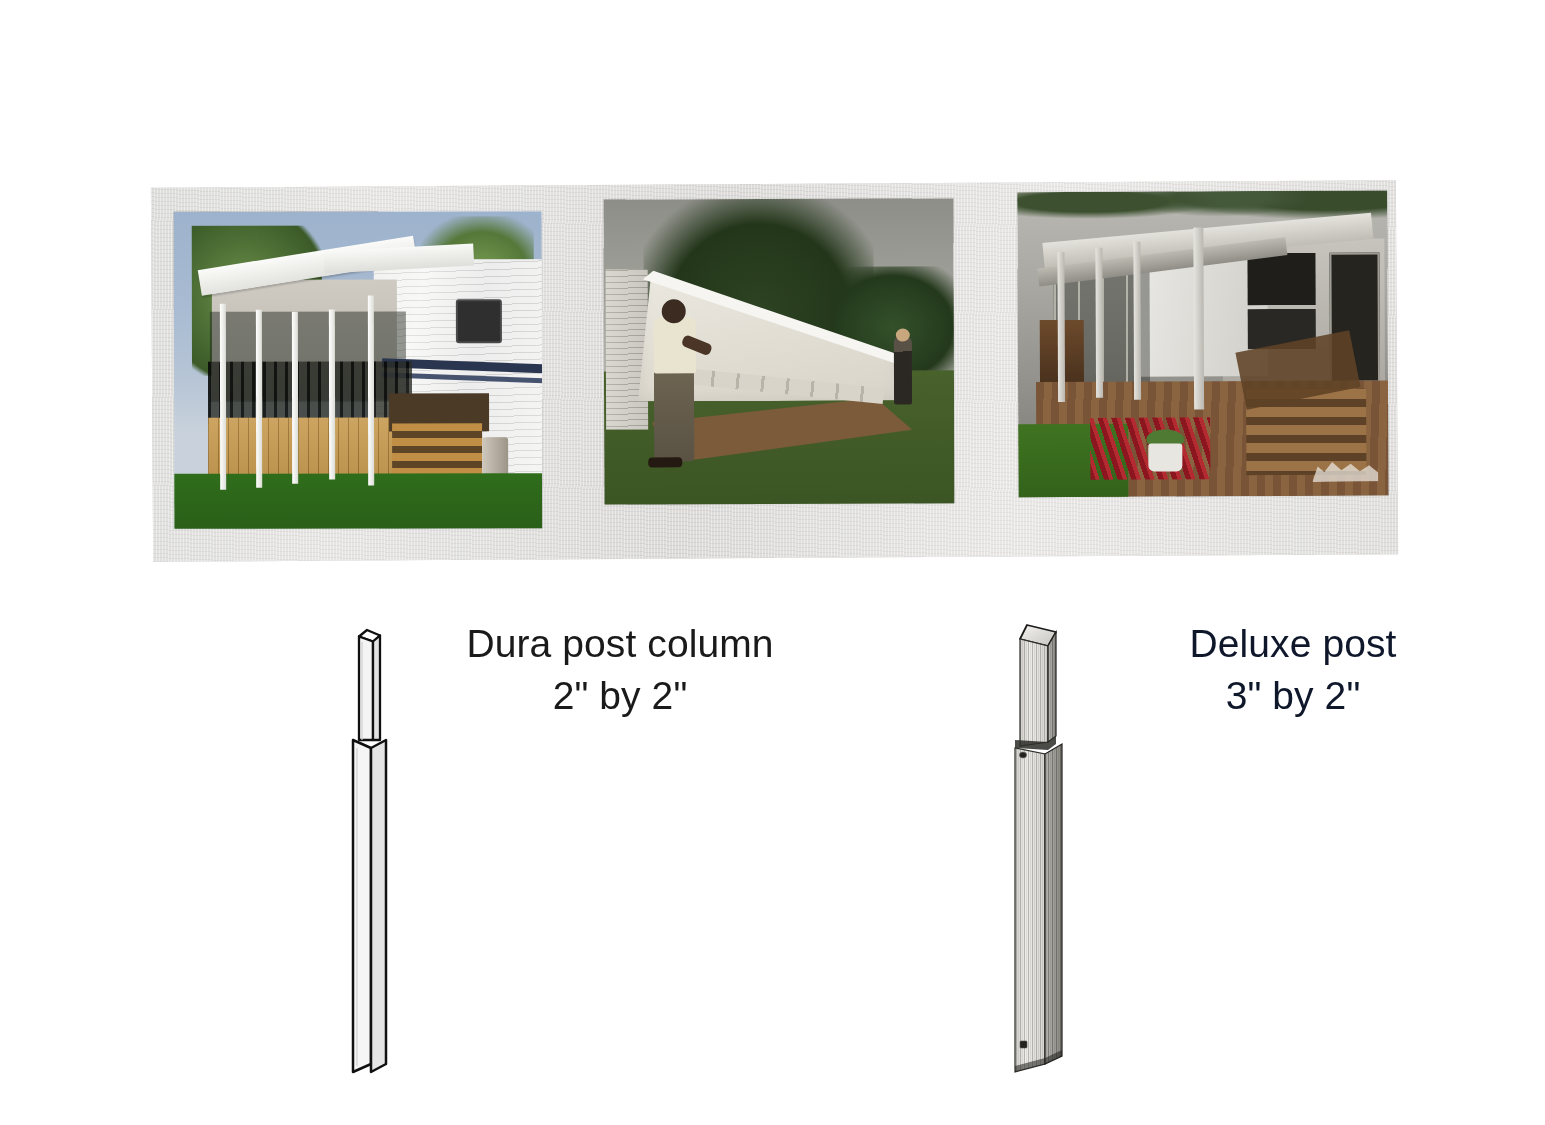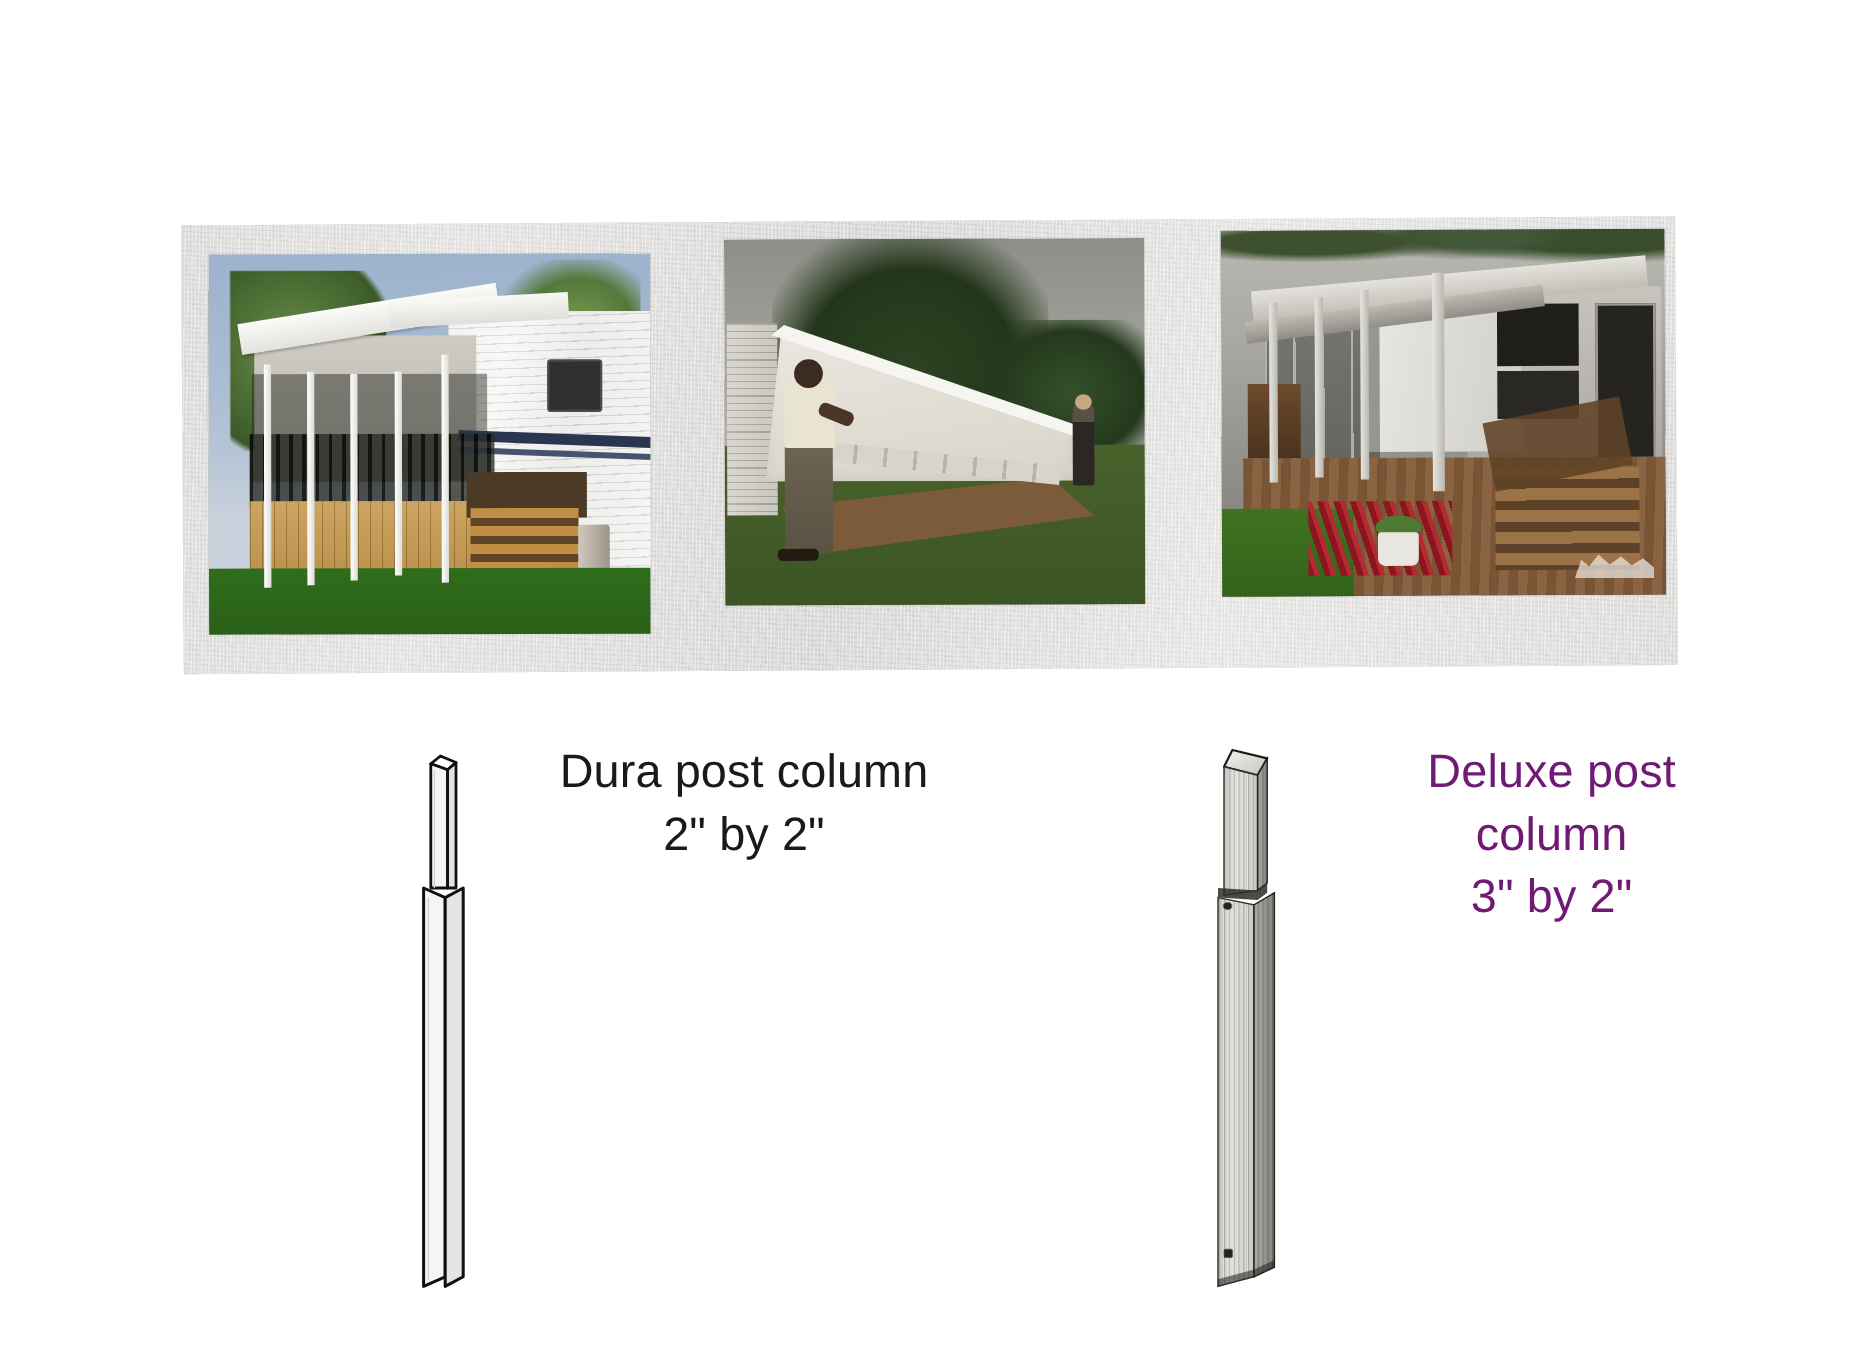--- a/index.html
+++ b/index.html
@@ -319,17 +319,16 @@
     <polygon points="33,132 50,122 50,434 33,442" fill="url(#fluteR)" stroke="#1f1f1d" stroke-width="1.2"></polygon>
     <polygon points="33,132 50,122 50,434 33,442" fill="url(#flutesR)"></polygon>
 
     <ellipse cx="11" cy="133" rx="3.6" ry="3" fill="#23221f" stroke="#6a6964" stroke-width="0.7"></ellipse>
     <rect x="8" y="419" width="7" height="7" rx="1" fill="#23221f" stroke="#55544f" stroke-width="0.6"></rect>
 
     <polygon points="3,444 33,436 50,428 50,434 33,442 3,450" fill="#1d1d1b" opacity="0.55"></polygon>
   </svg>
 </div>
 
-<div class="label" id="deluxe-label" style="color: #701a75;">
+<div class="label" id="deluxe-label" style="color: #0f172a;">
   <span class="label-line">Deluxe post</span>
-  <span class="label-line">column</span>
   <span class="label-line">3" by 2"</span>
 </div>
 
 </body></html>

